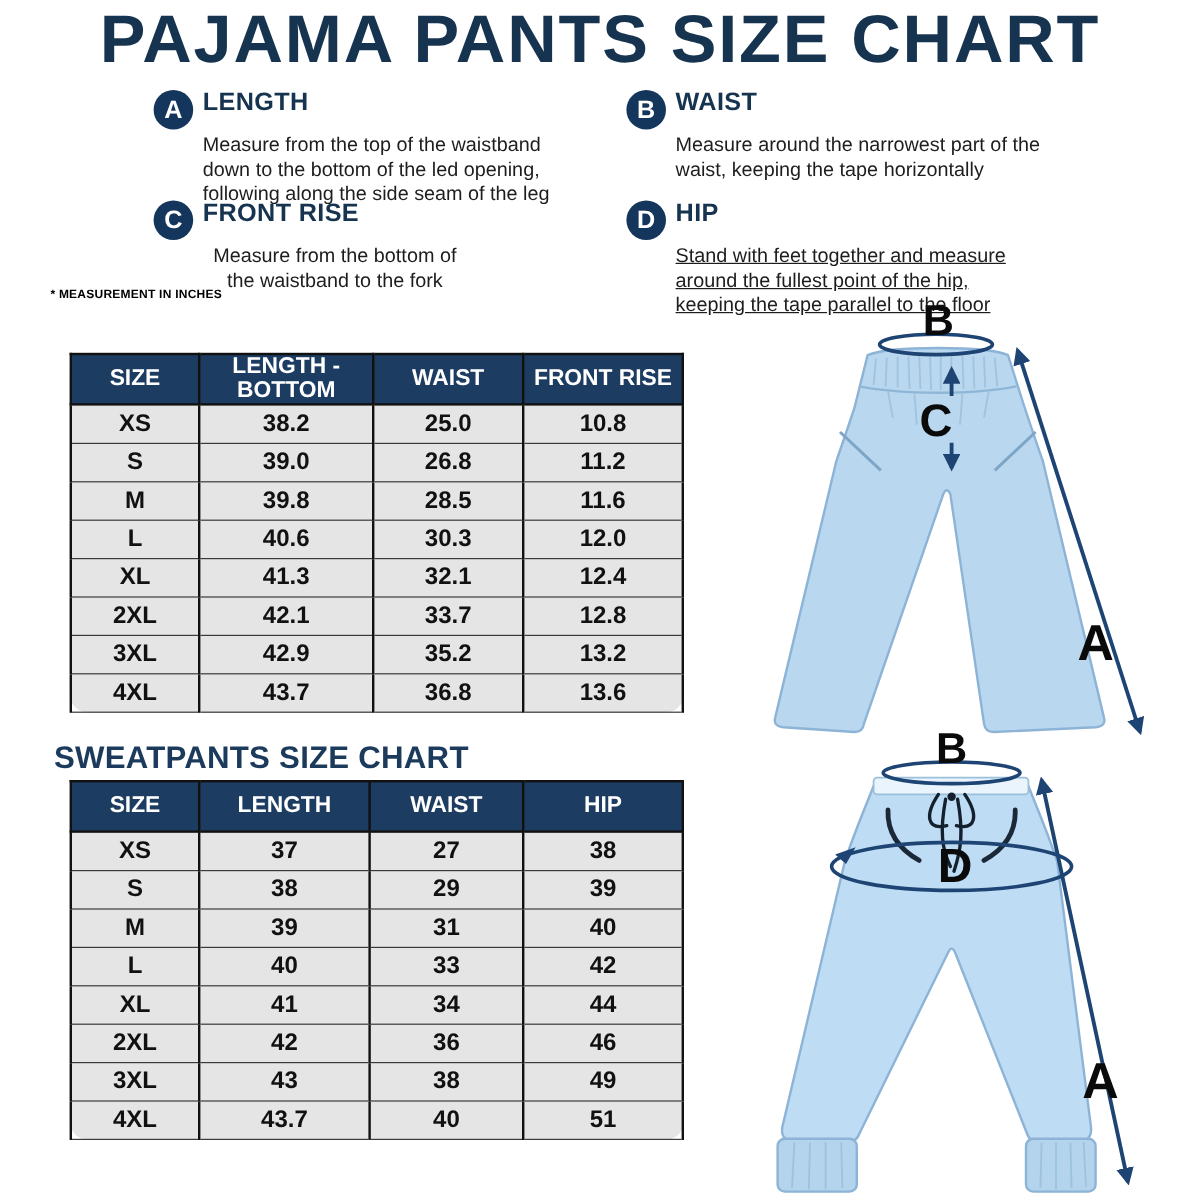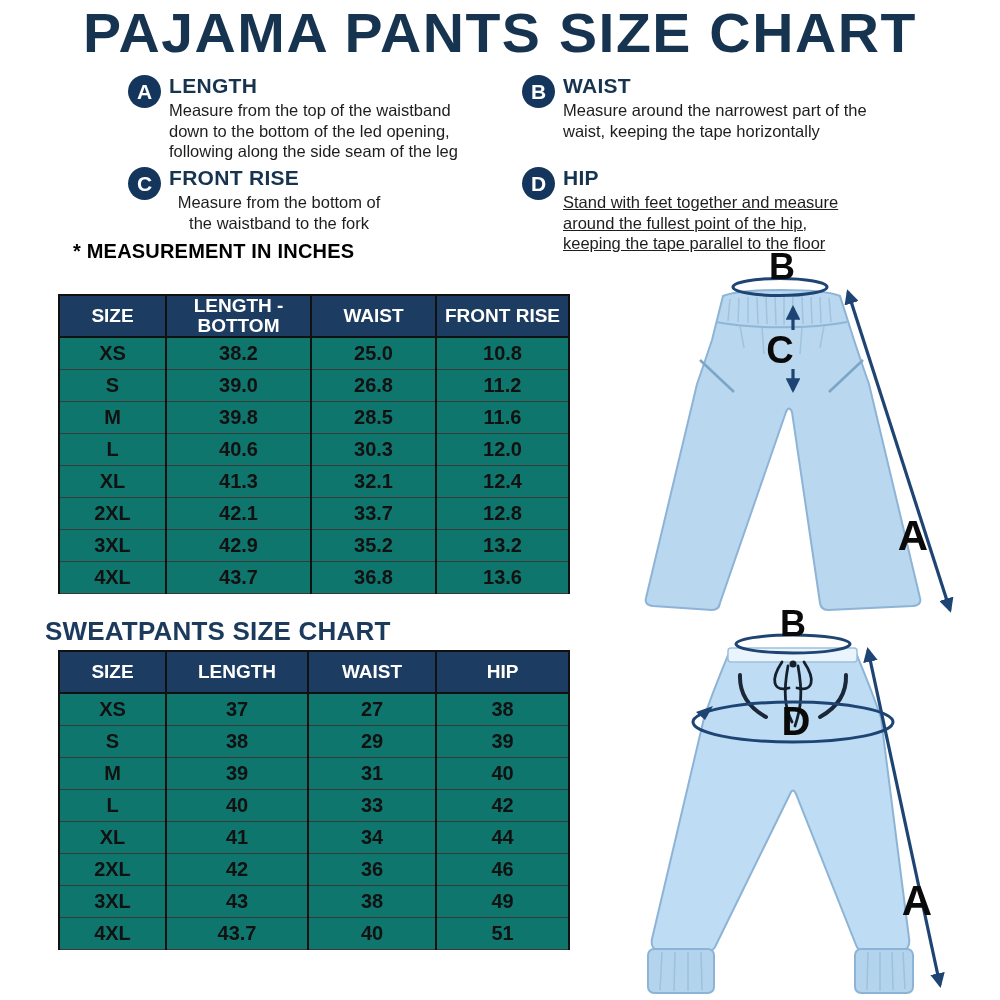--- a/index.html
+++ b/index.html
@@ -13,38 +13,38 @@
     transform:scaleX(1.02);transform-origin:center;white-space:nowrap;
   }
   .measure{position:absolute;}
   .badge{
     position:absolute;left:0;top:1px;width:33px;height:33px;border-radius:50%;
     background:#14365c;color:#ffffff;font-size:21px;font-weight:700;
     display:flex;align-items:center;justify-content:center;
   }
   .mtext{margin-left:41px;}
   .mname{font-size:21px;font-weight:700;color:#16334f;letter-spacing:.3px;}
-  .mdesc{font-size:16.5px;line-height:20.5px;color:#1d1d1d;margin-top:2px;}
+  .mdesc{font-size:16.5px;line-height:20.5px;color:#1d1d1d;margin-top:13px;}
   #mA{left:128px;top:74px;width:370px;}
   #mB{left:522px;top:74px;width:380px;}
   #mC{left:128px;top:166px;width:370px;}
   #mD{left:522px;top:166px;width:380px;}
   #mA .mdesc{width:314px;}
   #mB .mdesc{width:318px;}
   #mC .mdesc{width:220px;text-align:center;}
   #mD .mdesc{width:304px;text-decoration:underline;}
-  .note{position:absolute;left:73px;top:240px;font-size:20px;font-weight:700;color:#000;letter-spacing:.2px;}
+  .note{position:absolute;left:42px;top:240px;font-size:10px;font-weight:700;color:#000;letter-spacing:.2px;}
   .section-title{
     position:absolute;font-size:26px;font-weight:700;color:#1b3a5c;letter-spacing:.2px;
     transform:scaleX(1.0);white-space:nowrap;
   }
   #loungeTitle{left:57px;top:258px;margin-top:44px;}
   #sweatTitle{left:45px;top:616px;}
   .size-table{
-    position:absolute;border-collapse:collapse;table-layout:fixed;background:#0f766e;
+    position:absolute;border-collapse:collapse;table-layout:fixed;background:#e5e5e5;border-radius:16px;
   }
   #loungeTable{left:58px;top:294px;width:510px;}
   #sweatTable{left:58px;top:650px;width:510px;}
   .size-table th{
     background:#1d3c61;color:#ffffff;font-size:19px;font-weight:700;line-height:20px;
     height:40px;padding:0 2px;border:2.5px solid #111;text-align:center;
   }
   .size-table td{
     font-size:20px;font-weight:700;color:#111;text-align:center;height:31px;padding:0;
     border-top:1.6px solid #3a3a3a;border-bottom:1.6px solid #3a3a3a;

